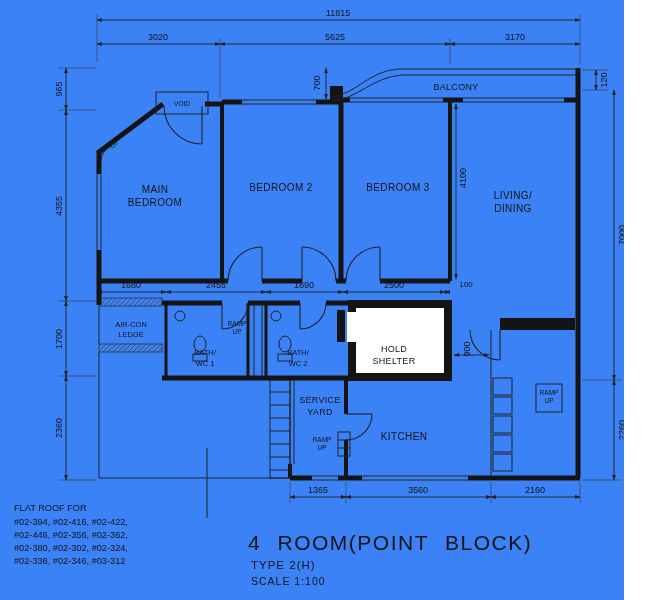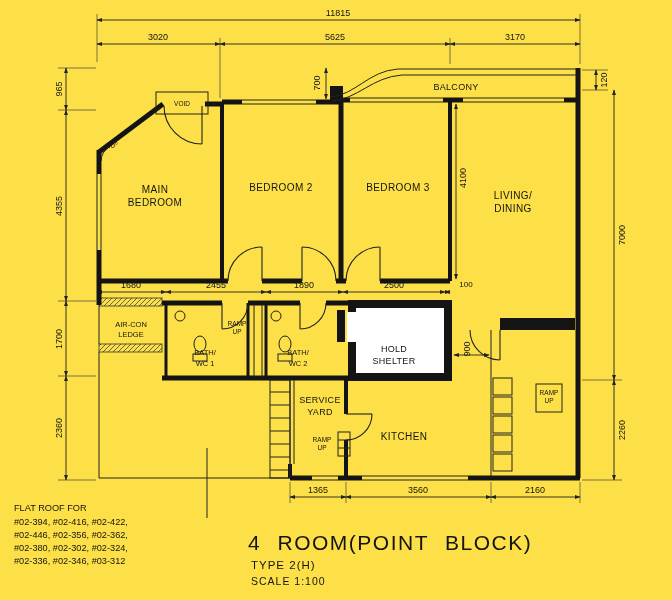--- a/index.html
+++ b/index.html
@@ -1,17 +1,17 @@
 <!DOCTYPE html>
 <html><head>
 <meta charset="utf-8">
 <style>
   html,body { margin:0; padding:0; background:#fff; }
   .canvas {
-    position:relative; width:672px; height:600px; background:#fde047;
+    position:relative; width:624px; height:600px; background:#3b82f6;
     font-family:"Liberation Sans", sans-serif; overflow:hidden;
   }
   svg { display:block; }
   svg text {
     font-family:"Liberation Sans", sans-serif;
     fill:#141414;
   }
   .dim   { font-size:9px; }
   .dim-s { font-size:8px; }
   .room  { font-size:10px; letter-spacing:0.4px; }

